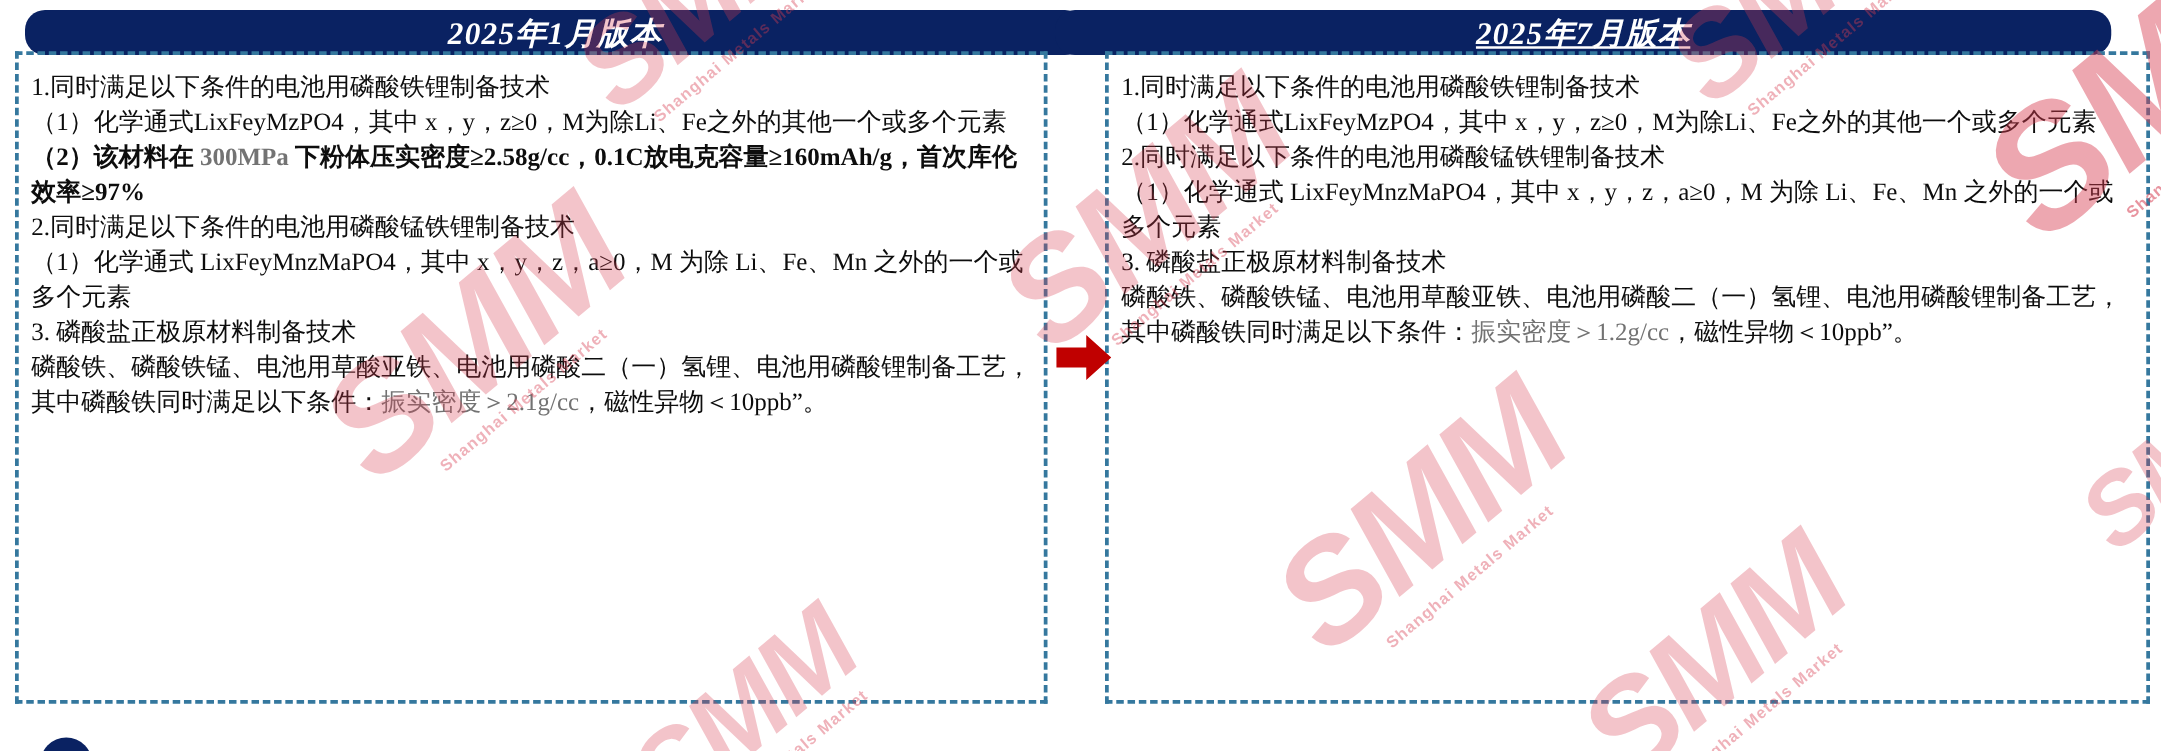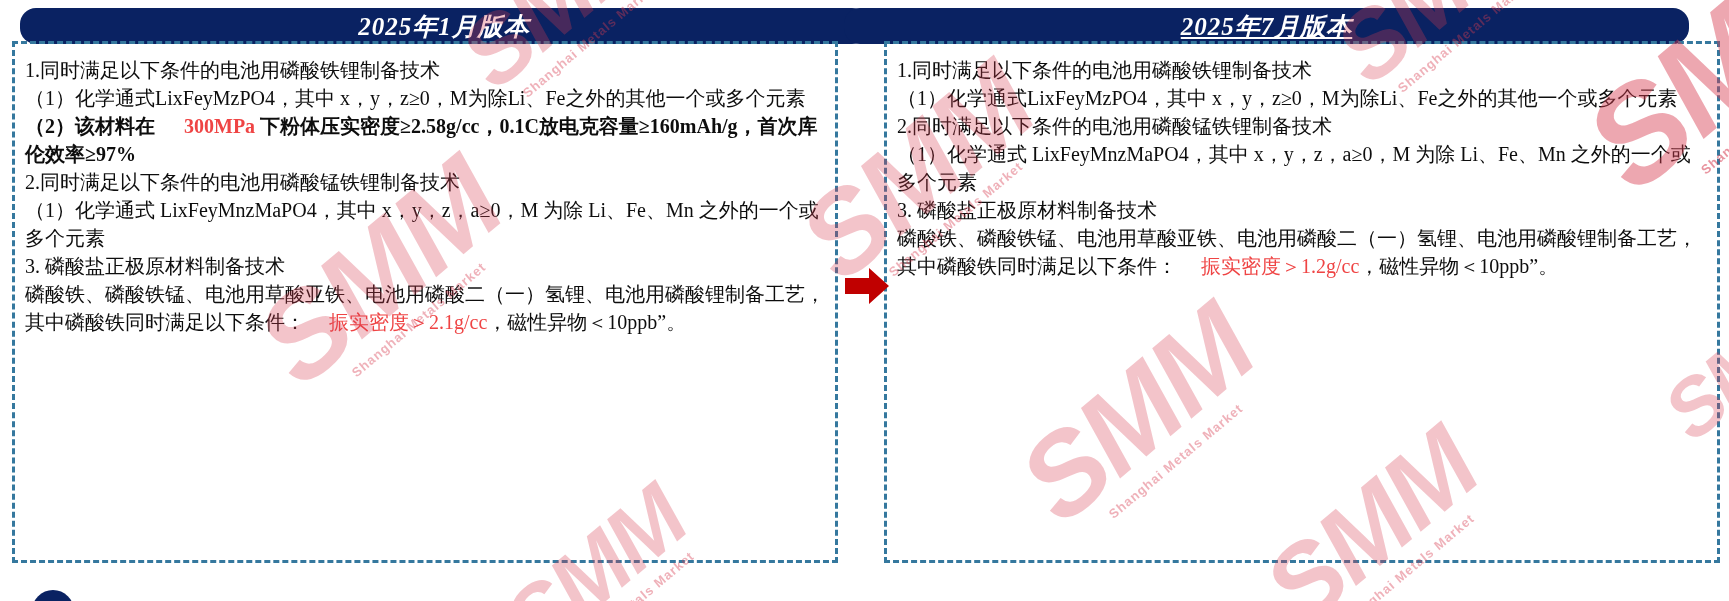--- a/index.html
+++ b/index.html
@@ -28,21 +28,21 @@
     padding:12px 10px 0 10px;
     font-size:20px; line-height:28px; color:#0d0d0d;
     background:transparent; z-index:10;
   }
   .box.bl { left:12px;  width:826px; }
   .box.br { left:884px; width:836px; }
 
   .box p { margin:0; }
   .gap  { margin-top:28px; }
   .bold { font-weight:bold; }
-  .red  { color:#ef4444;margin-left:24px; }
+  .red  { color:#737373; }
 
   
   .arrow { position:absolute; left:845px; top:266px; z-index:40; }
 
   
   .corner-circle {
     position:absolute; left:32px; top:590px; width:42px; height:42px;
     border-radius:50%; background:#0a2262; z-index:12;
   }
 

